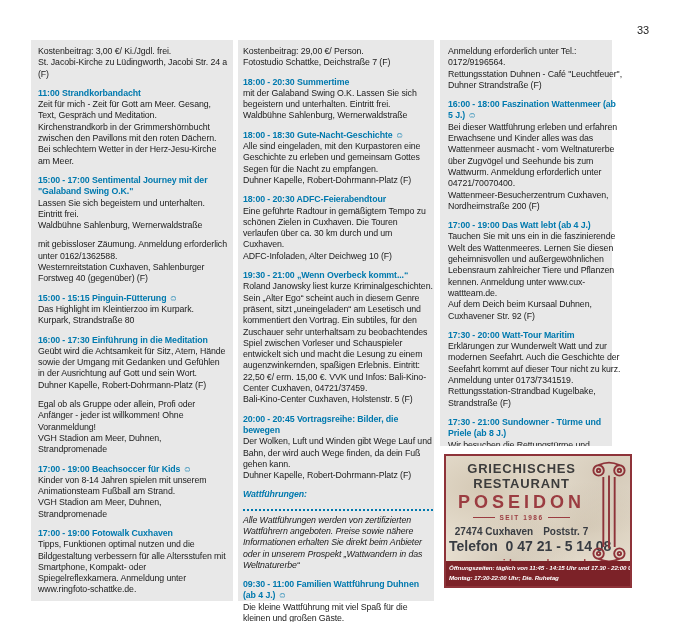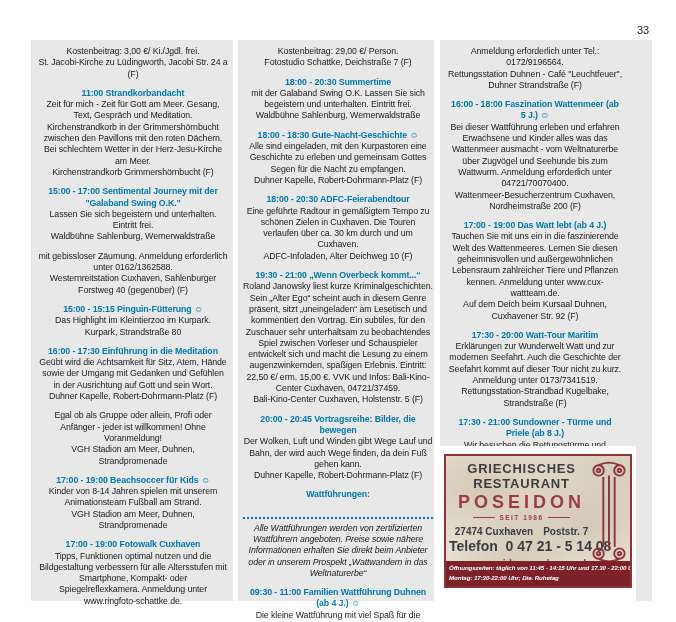--- a/index.html
+++ b/index.html
@@ -4,30 +4,30 @@
 <style>
   html,body{margin:0;padding:0;}
   body{
     width:676px;height:622px;position:relative;background:#ffffff;
     font-family:"Liberation Sans","DejaVu Sans",sans-serif;overflow:hidden;
   }
   .pagenum{position:absolute;left:637px;top:24px;font-size:11px;color:#1f1f1f;}
   .colbox{position:absolute;top:40px;height:561px;background:#e8e8e8;}
   .box1{left:31px;width:202px;}
   .box2{left:238px;width:196px;}
-  .box3{left:440px;width:212px;}
+  .box3{left:440px;width:172px;}
   .col{position:absolute;top:6px;font-size:8.8px;line-height:11.3px;color:#1b1b1b;letter-spacing:-0.1px;}
   .box1 .col{left:7px;width:190px;}
   .box2 .col{left:5px;width:190px;}
   .box3 .col{left:8px;width:174px;}
-  .block{margin:0 0 8px 0;text-align:center;}
+  .block{margin:0 0 8px 0;}
   .title{color:#0079ae;font-weight:bold;}
   .time{color:#0079ae;font-weight:bold;}
   .smiley{color:#0079ae;font-weight:normal;}
-  .section .title{margin-bottom:16px;}
+  .section .title{margin-bottom:8px;font-style:italic;}
   .dots{border-top:2px dotted #0079ae;height:1px;margin:2px 0 3px 0;width:100%;}
   .italic{font-style:italic;}
   .note{color:#0079ae;font-weight:bold;text-align:right;margin-top:2px;}
   
   .ad-white{position:absolute;left:436px;top:446px;width:200px;height:156px;background:#ffffff;}
   .ad{
     position:absolute;left:8px;top:8px;right:4px;bottom:14px;
     border:2px solid #8e3339;
     background:
       radial-gradient(ellipse at 20% 25%, rgba(163,142,110,.28), transparent 42%),
@@ -59,21 +59,20 @@
 
 <div class="colbox box1">
   <div class="col">
       <div class="block cont">
         <div class="line">Kostenbeitrag: 3,00 €/ Ki./Jgdl. frei.</div>
         <div class="line">St. Jacobi-Kirche zu Lüdingworth, Jacobi Str. 24 a (F)</div>
       </div>
       <div class="block event">
         <div class="title"><span class="time">11:00</span> <span>Strandkorbandacht</span></div>
         <div class="body">Zeit für mich - Zeit für Gott am Meer. Gesang, Text, Gespräch und Meditation. Kirchenstrandkorb in der Grimmershörnbucht zwischen den Pavillons mit den roten Dächern. Bei schlechtem Wetter in der Herz-Jesu-Kirche am Meer.</div>
-        <div class="venue">Kirchenstrandkorb Grimmershörnbucht (F)</div>
       </div>
       <div class="block event">
         <div class="title"><span class="time">15:00 - 17:00</span> <span>Sentimental Journey mit der "Galaband Swing O.K."</span></div>
         <div class="body">Lassen Sie sich begeistern und unterhalten. Eintritt frei.</div>
         <div class="venue">Waldbühne Sahlenburg, Wernerwaldstraße</div>
       </div>
       <div class="block event">
         <div class="body">mit gebissloser Zäumung. Anmeldung erforderlich unter 0162/1362588.</div>
         <div class="venue">Westernreitstation Cuxhaven, Sahlenburger Forstweg 40 (gegenüber) (F)</div>
       </div>

